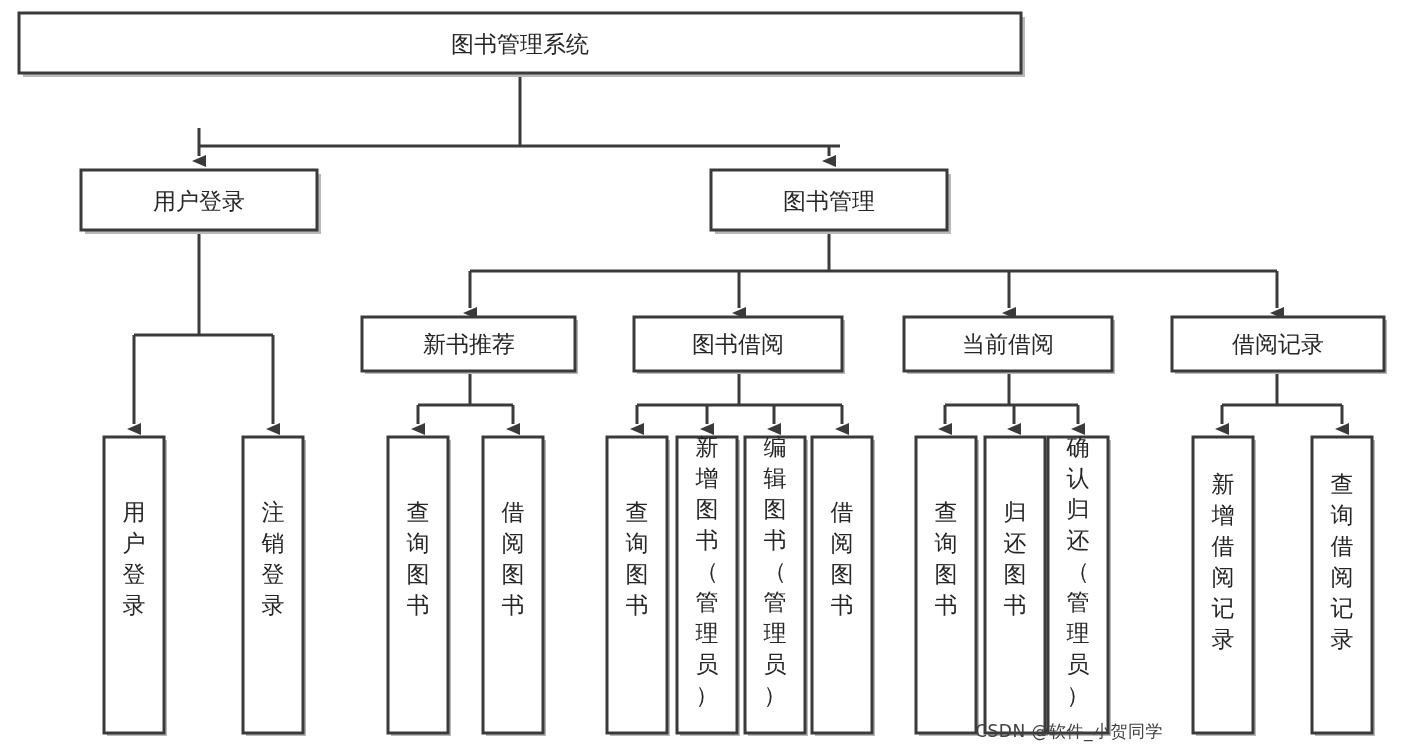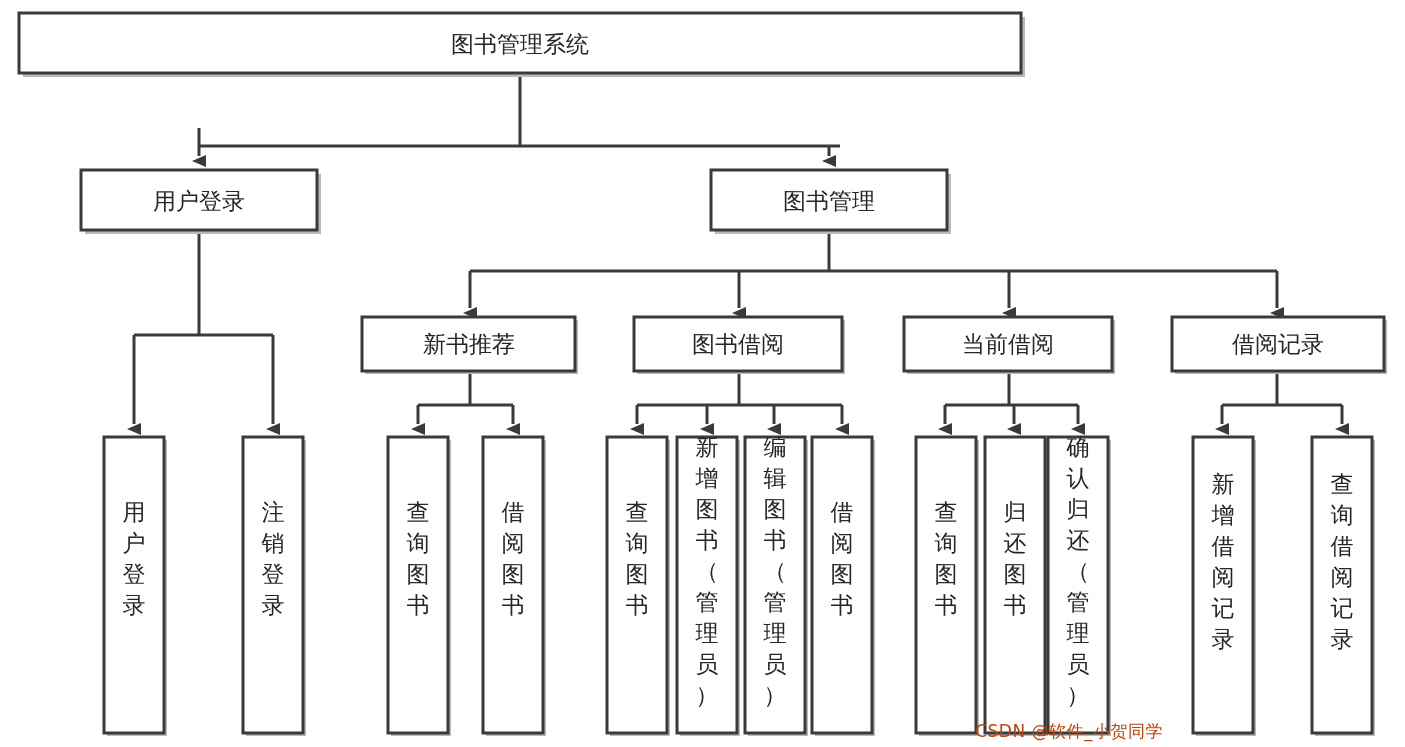--- a/index.html
+++ b/index.html
@@ -39,21 +39,21 @@
     font-size:23px;
     fill:#262626;
     text-anchor:middle;
   }
   .watermark{
     position:absolute;
     right:10px;
     bottom:4px;
     font-family:"DejaVu Sans","Liberation Sans",sans-serif;
     font-size:17px;
-    color:#c2410c;
+    color:#404040;
     letter-spacing:.5px;
     white-space:nowrap;
     user-select:none;
   }
 </style>
 </head>
 <body>
 
 <div id="diagram-root">
 

